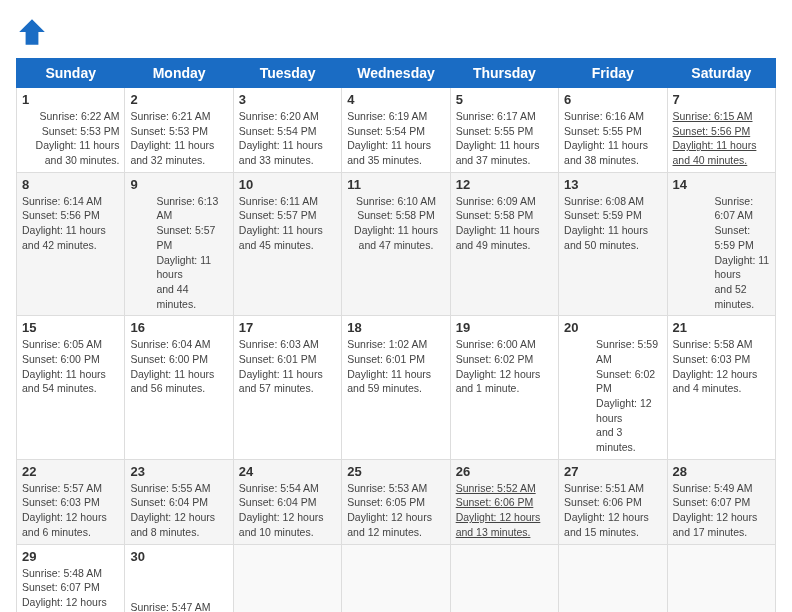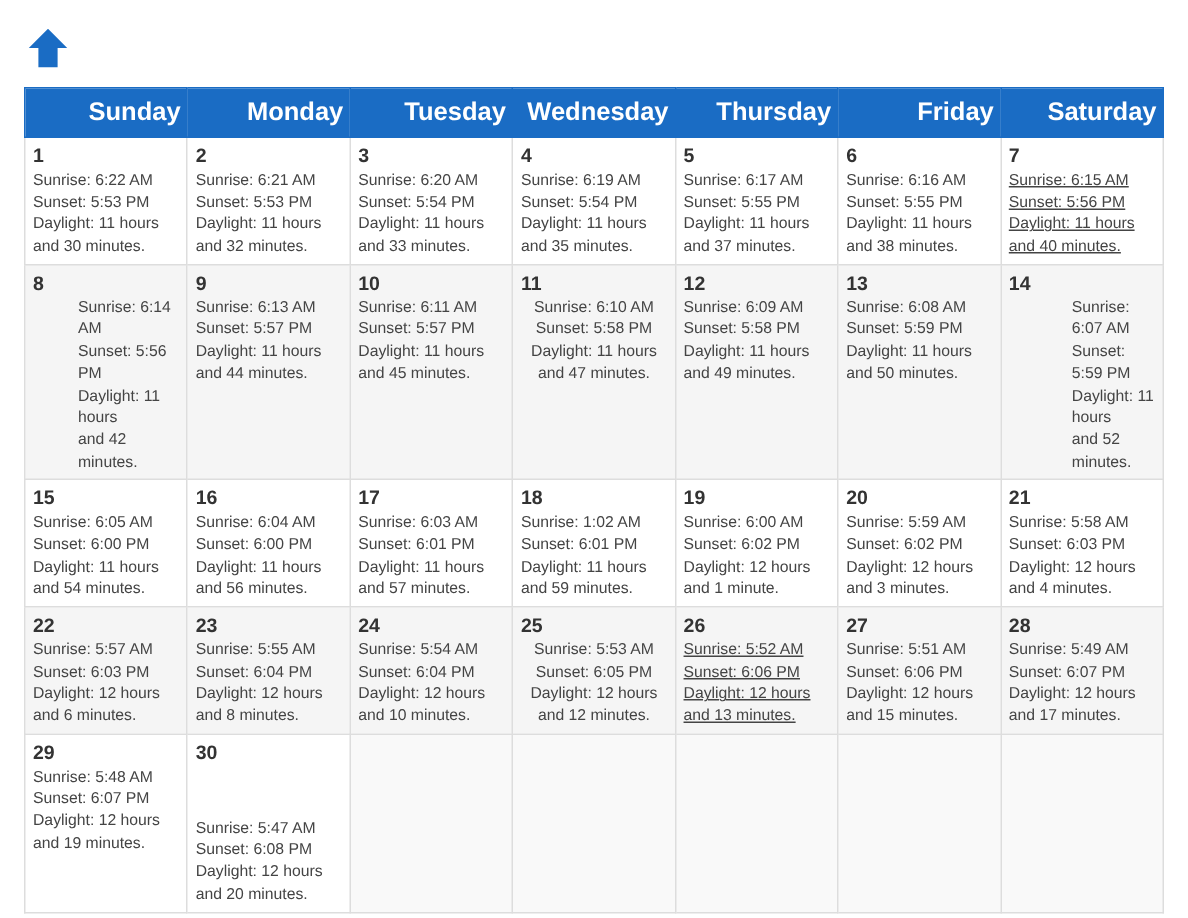--- a/index.html
+++ b/index.html
@@ -54,22 +54,22 @@
     }
     .calendar {
       width: 100%;
       border-collapse: collapse;
       font-size: 11px;
     }
     .calendar thead th {
       background: #1a6cc4;
       color: #fff;
       padding: 6px 4px;
-      text-align: right;
-      font-size: 17px;
+      text-align: center;
+      font-size: 14px;
       font-weight: bold;
       border: 1px solid #1a6cc4;
     }
     .calendar tbody td {
       vertical-align: top;
       padding: 4px 5px;
       border: 1px solid #ddd;
       width: 14.28%;
       min-height: 70px;
       background: #fff;
@@ -121,21 +121,21 @@
         <th>Wednesday</th>
         <th>Thursday</th>
         <th>Friday</th>
         <th>Saturday</th>
       </tr>
   </thead>
   <tbody id="calendar-body">
   <tr>
         <td>
           <span class="day-number">1</span>
-          <div class="day-info" style="white-space: pre-line;">Sunrise: 6:22 AM
+          <div class="day-info" style="white-space: pre-line; text-align: right;">Sunrise: 6:22 AM
 Sunset: 5:53 PM
 Daylight: 11 hours
 and 30 minutes.</div>
         </td>
         <td>
           <span class="day-number">2</span>
           <div class="day-info" style="white-space: pre-line;">Sunrise: 6:21 AM
 Sunset: 5:53 PM
 Daylight: 11 hours
 and 32 minutes.</div>
@@ -172,28 +172,28 @@
           <span class="day-number">7</span>
           <div class="day-info" style="white-space: pre-line; text-decoration: underline;">Sunrise: 6:15 AM
 Sunset: 5:56 PM
 Daylight: 11 hours
 and 40 minutes.</div>
         </td>
       </tr>
       <tr>
         <td>
           <span class="day-number">8</span>
-          <div class="day-info" style="white-space: pre-line; margin-left: 30px;">Sunrise: 6:14 AM
+          <div class="day-info" style="white-space: pre-line;">Sunrise: 6:14 AM
 Sunset: 5:56 PM
 Daylight: 11 hours
 and 42 minutes.</div>
         </td>
         <td>
           <span class="day-number">9</span>
-          <div class="day-info" style="white-space: pre-line;">Sunrise: 6:13 AM
+          <div class="day-info" style="white-space: pre-line; margin-left: 26px;">Sunrise: 6:13 AM
 Sunset: 5:57 PM
 Daylight: 11 hours
 and 44 minutes.</div>
         </td>
         <td>
           <span class="day-number">10</span>
           <div class="day-info" style="white-space: pre-line;">Sunrise: 6:11 AM
 Sunset: 5:57 PM
 Daylight: 11 hours
 and 45 minutes.</div>
@@ -258,21 +258,21 @@
         </td>
         <td>
           <span class="day-number">19</span>
           <div class="day-info" style="white-space: pre-line;">Sunrise: 6:00 AM
 Sunset: 6:02 PM
 Daylight: 12 hours
 and 1 minute.</div>
         </td>
         <td>
           <span class="day-number">20</span>
-          <div class="day-info" style="white-space: pre-line;">Sunrise: 5:59 AM
+          <div class="day-info" style="white-space: pre-line; margin-left: 32px;">Sunrise: 5:59 AM
 Sunset: 6:02 PM
 Daylight: 12 hours
 and 3 minutes.</div>
         </td>
         <td>
           <span class="day-number">21</span>
           <div class="day-info" style="white-space: pre-line;">Sunrise: 5:58 AM
 Sunset: 6:03 PM
 Daylight: 12 hours
 and 4 minutes.</div>
@@ -295,21 +295,21 @@
         </td>
         <td>
           <span class="day-number">24</span>
           <div class="day-info" style="white-space: pre-line;">Sunrise: 5:54 AM
 Sunset: 6:04 PM
 Daylight: 12 hours
 and 10 minutes.</div>
         </td>
         <td>
           <span class="day-number">25</span>
-          <div class="day-info" style="white-space: pre-line; text-align: center;">Sunrise: 5:53 AM
+          <div class="day-info" style="white-space: pre-line;">Sunrise: 5:53 AM
 Sunset: 6:05 PM
 Daylight: 12 hours
 and 12 minutes.</div>
         </td>
         <td>
           <span class="day-number">26</span>
           <div class="day-info" style="white-space: pre-line; text-decoration: underline;">Sunrise: 5:52 AM
 Sunset: 6:06 PM
 Daylight: 12 hours
 and 13 minutes.</div>

